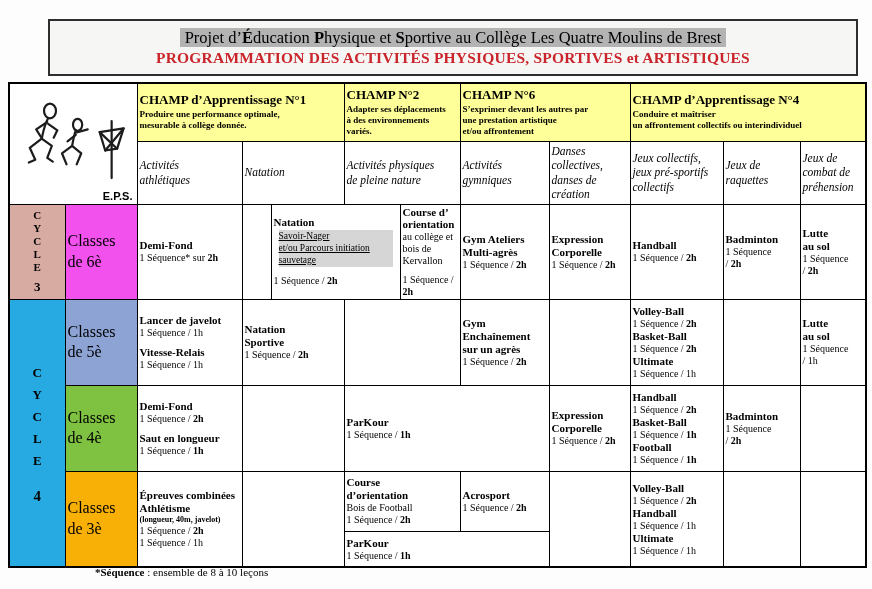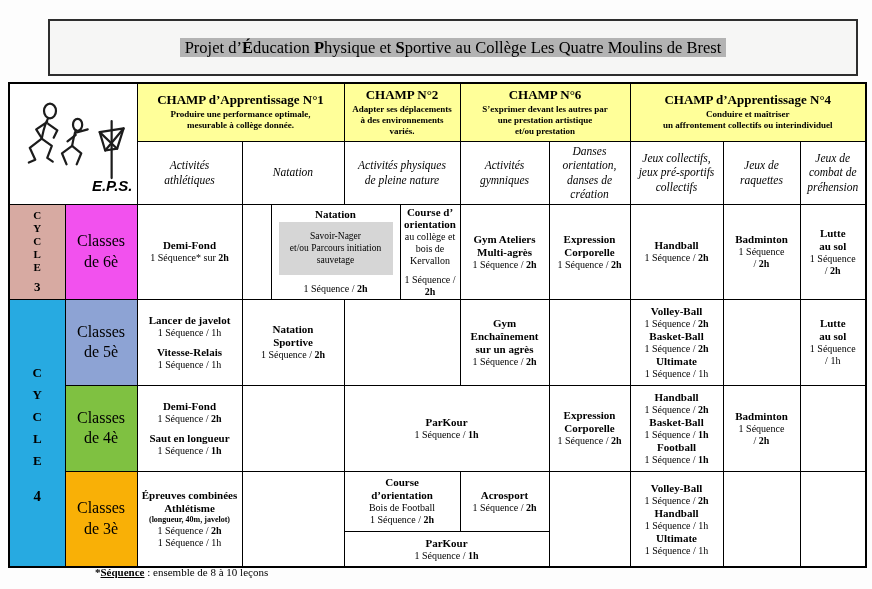--- a/index.html
+++ b/index.html
@@ -10,21 +10,21 @@
   .title-box{position:absolute;left:48px;top:19px;width:806px;height:53px;
              border:2px solid #2e2e2e;background:#f6f6f5;
              display:flex;flex-direction:column;align-items:center;justify-content:center;gap:1px;}
   .title-l1{font-size:16.5px;line-height:1.2;}
   .title-l1 .hl{background:var(--hl);padding:0 5px;}
   .title-l2{font-size:15.5px;font-weight:bold;color:var(--red);letter-spacing:.2px;}
 
   
   table.prog{position:absolute;left:8px;top:82px;border-collapse:collapse;table-layout:fixed;
              border:2px solid #000;background:#fff;}
-  table.prog td{border:1px solid #000;padding:1px 2px;text-align:center;vertical-align:middle;overflow:hidden;margin-top:20px;}
+  table.prog td{border:1px solid #000;padding:1px 2px;text-align:left;vertical-align:middle;overflow:hidden;margin-top:20px;}
 
   .champ-cell{background:var(--yellow);}
   .champ-title{font-weight:bold;font-size:13px;line-height:1.15;}
   .champ-sub{font-weight:bold;font-size:9px;line-height:1.2;margin-top:1px;}
 
   .acth-cell{font-style:italic;font-size:11.5px;line-height:1.25;}
 
   .cycle3-cell{background:var(--cycle3);}
   .cycle4-cell{background:var(--cycle4);}
   .cycle-wrap{display:flex;flex-direction:column;align-items:center;justify-content:center;}
@@ -33,43 +33,44 @@
   .cycle-num{font-weight:bold;font-size:13px;margin-top:5px;}
   .cycle4-cell .cycle-num{font-size:15px;margin-top:16px;}
 
   .classes-cell{font-size:16px;line-height:1.3;}
   .bg-c6{background:var(--c6);}
   .bg-c5{background:var(--c5);}
   .bg-c4{background:var(--c4);}
   .bg-c3{background:var(--c3);}
 
   .eps-cell{position:relative;background:#fff;vertical-align:top;}
-  .eps-label{position:absolute;right:4px;bottom:10px;
-             font-family:"Liberation Sans",sans-serif;font-weight:bold;font-size:15px;font-style:italic;}
+  .eps-label{position:absolute;right:4px;bottom:2px;
+             font-family:"Liberation Sans",sans-serif;font-weight:bold;font-size:11px;}
 
   .ln-n{font-weight:bold;font-size:11px;line-height:1.18;}
   .ln-d{font-size:10px;line-height:1.2;}
   .ln-nt{font-size:10px;line-height:1.18;}
   .ln-ntb{font-size:8px;font-weight:bold;line-height:1.2;}
   .sp{height:7px;}
-  .grayblock{background:var(--grayb);font-size:9.5px;line-height:1.25;margin:1px 5px;padding:9px 0;}
+  .grayblock{background:var(--grayb);font-size:9.5px;line-height:1.25;margin:1px 5px;padding:1px 0;text-decoration:underline;}
 
   .b{font-weight:bold;}
-  .u{text-decoration:underline;}
+  .u{}
 
   
   .footnote{position:absolute;left:95px;top:566px;font-size:11px;}
 </style>
 </head>
 <body>
 
 <div class="page">
 
   <div class="title-box">
     <div class="title-l1"><span class="hl" id="title-l1"><span>Projet d’</span><span class="b">É</span><span>ducation </span><span class="b">P</span><span>hysique et </span><span class="b">S</span><span>portive au Collège Les Quatre Moulins de Brest</span></span></div>
+    <div class="title-l2">PROGRAMMATION DES ACTIVITÉS PHYSIQUES, SPORTIVES et ARTISTIQUES</div>
   </div>
 
   <table class="prog">
     <colgroup id="cols">
         <col style="width: 56px;">
         <col style="width: 72px;">
         <col style="width: 105px;">
         <col style="width: 29px;">
         <col style="width: 73px;">
         <col style="width: 56px;">
@@ -117,21 +118,21 @@
               <div>Adapter ses déplacements</div>
               <div>à des environnements</div>
               <div>variés.</div>
             </div>
           </td>
           <td colspan="2" class="champ-cell">
             <div class="champ-title">CHAMP N°6</div>
             <div class="champ-sub">
               <div>S’exprimer devant les autres par</div>
               <div>une prestation artistique</div>
-              <div>et/ou prestation</div>
+              <div>et/ou affrontement</div>
             </div>
           </td>
           <td colspan="3" class="champ-cell">
             <div class="champ-title">CHAMP d’Apprentissage N°4</div>
             <div class="champ-sub">
               <div>Conduire et maîtriser</div>
               <div>un affrontement collectifs ou interindividuel</div>
             </div>
           </td>
         </tr>
@@ -146,21 +147,21 @@
           <td colspan="2" class="acth-cell">
             <div>Activités physiques</div>
             <div>de pleine nature</div>
           </td>
           <td class="acth-cell">
             <div>Activités</div>
             <div>gymniques</div>
           </td>
           <td class="acth-cell">
             <div>Danses</div>
-            <div>orientation,</div>
+            <div>collectives,</div>
             <div>danses de</div>
             <div>création</div>
           </td>
           <td class="acth-cell">
             <div>Jeux collectifs,</div>
             <div>jeux pré-sportifs</div>
             <div>collectifs</div>
           </td>
           <td class="acth-cell">
             <div>Jeux de</div>

